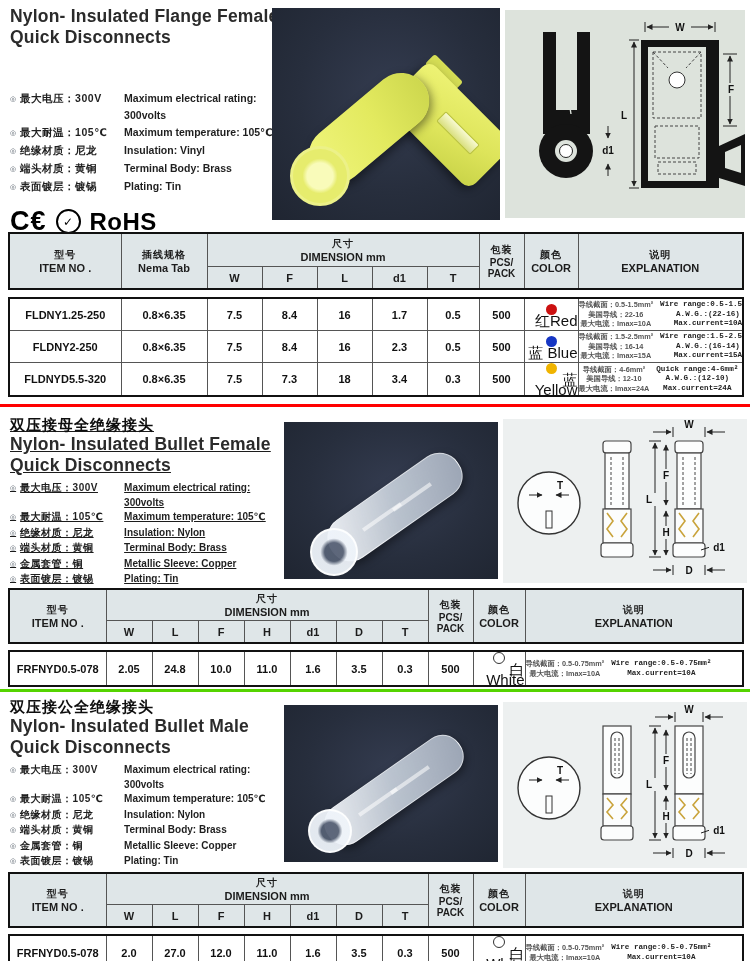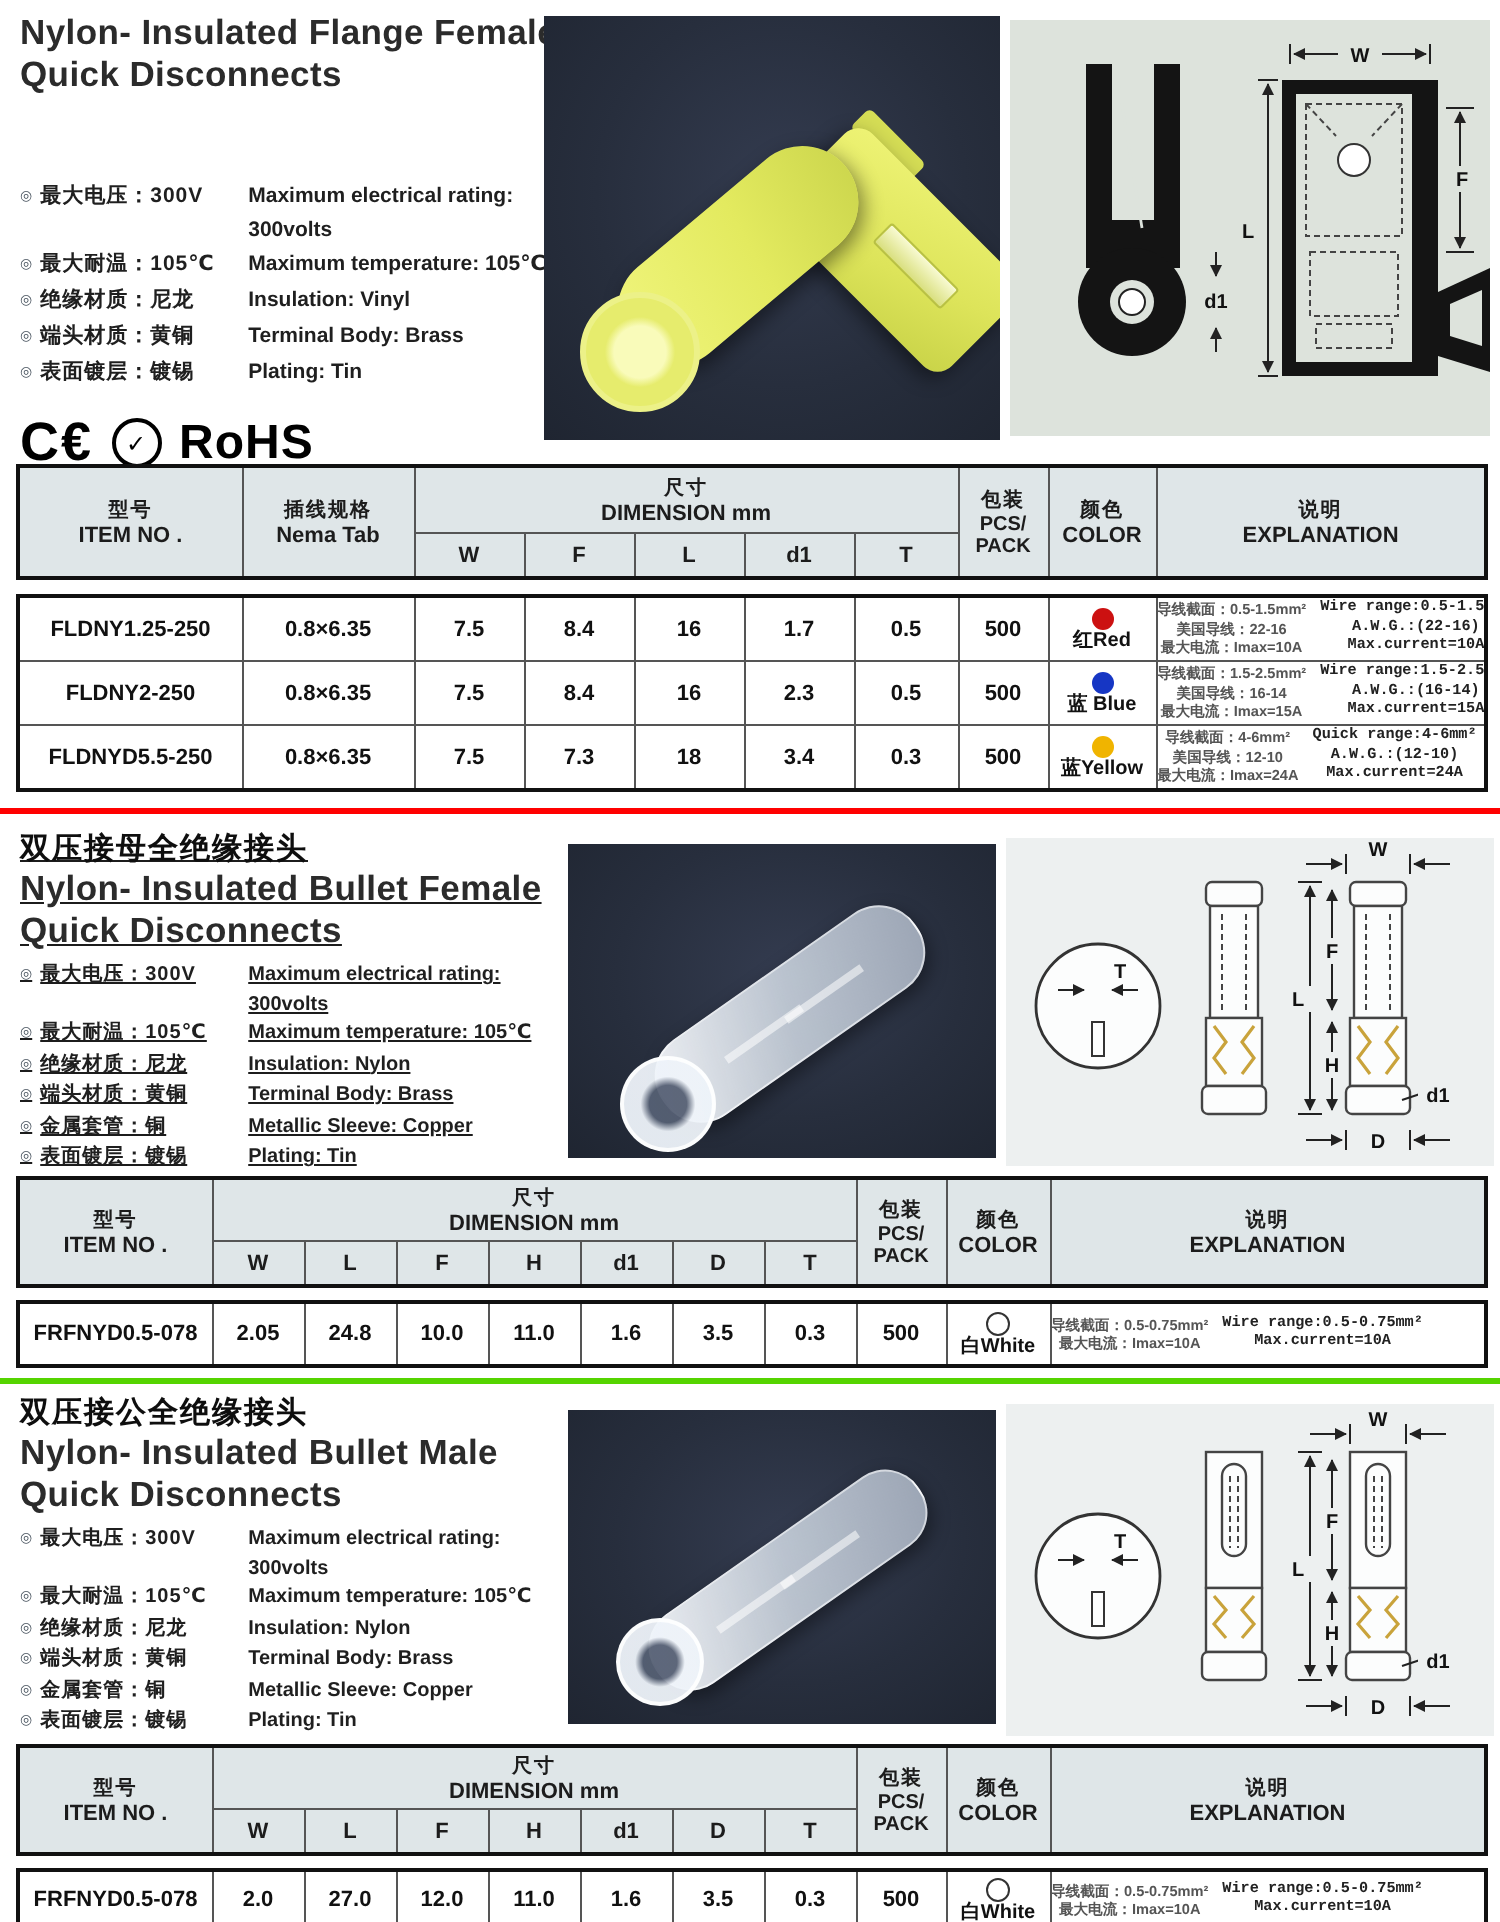--- a/index.html
+++ b/index.html
@@ -74,21 +74,21 @@
   table.bdy td{background:#fff;font-size:11px;font-weight:bold;color:#111;}
   .r31 td{height:31px;} .r30 td{height:30px;} .r28 td{height:28px;}
   td.c-item{background:#e9eef0;font-size:10.5px;}
   td.c-expl{text-align:left;padding:2px 3px;}
   .expl{display:flex;gap:7px;align-items:center;}
   .expl .col{font-weight:bold;white-space:nowrap;}
   .expl .ccn{font-size:7.3px;line-height:9.5px;color:#555;transform-origin:left center;}
   .expl .cen{font-size:7.6px;line-height:9.5px;color:#222;font-family:Liberation Mono, monospace;}
   .dot{display:block;width:11px;height:11px;border-radius:50%;margin:0 auto 1px;}
   .dot.outline{width:10px;height:10px;border:1.6px solid #333;background:#fff;}
-  .color-label{font-size:10px;font-weight:bold;color:#111;line-height:10px;}
+  .color-label{font-size:15px;font-weight:normal;color:#111;line-height:10px;text-align:right;}
 </style>
 </head>
 <body>
 
 <div class="page">
 
   <div class="secleft s1" style="left:10px;top:6px;">
     <div class="t-en">
       <div>Nylon- Insulated Flange Female</div>
       <div>Quick Disconnects</div>
@@ -301,21 +301,21 @@
                 </div>
                 <div class="col cen">
                   <div>Wire range:1.5-2.5mm²</div>
                   <div>A.W.G.:(16-14)</div>
                   <div>Max.current=15A</div>
                 </div>
               </div>
             </td>
       </tr>
       <tr class="r31">
-        <td class="c-item">FLDNYD5.5-250</td>
+        <td class="c-item">FLDNYD5.5-320</td>
         <td>0.8×6.35</td>
         <td>7.5</td>
         <td>7.3</td>
         <td>18</td>
         <td>3.4</td>
         <td>0.3</td>
         <td>500</td>
         <td class="c-color">
               <span class="dot" style="background-color: rgb(240, 180, 0);"></span>
               <div class="color-label">蓝Yellow</div>

